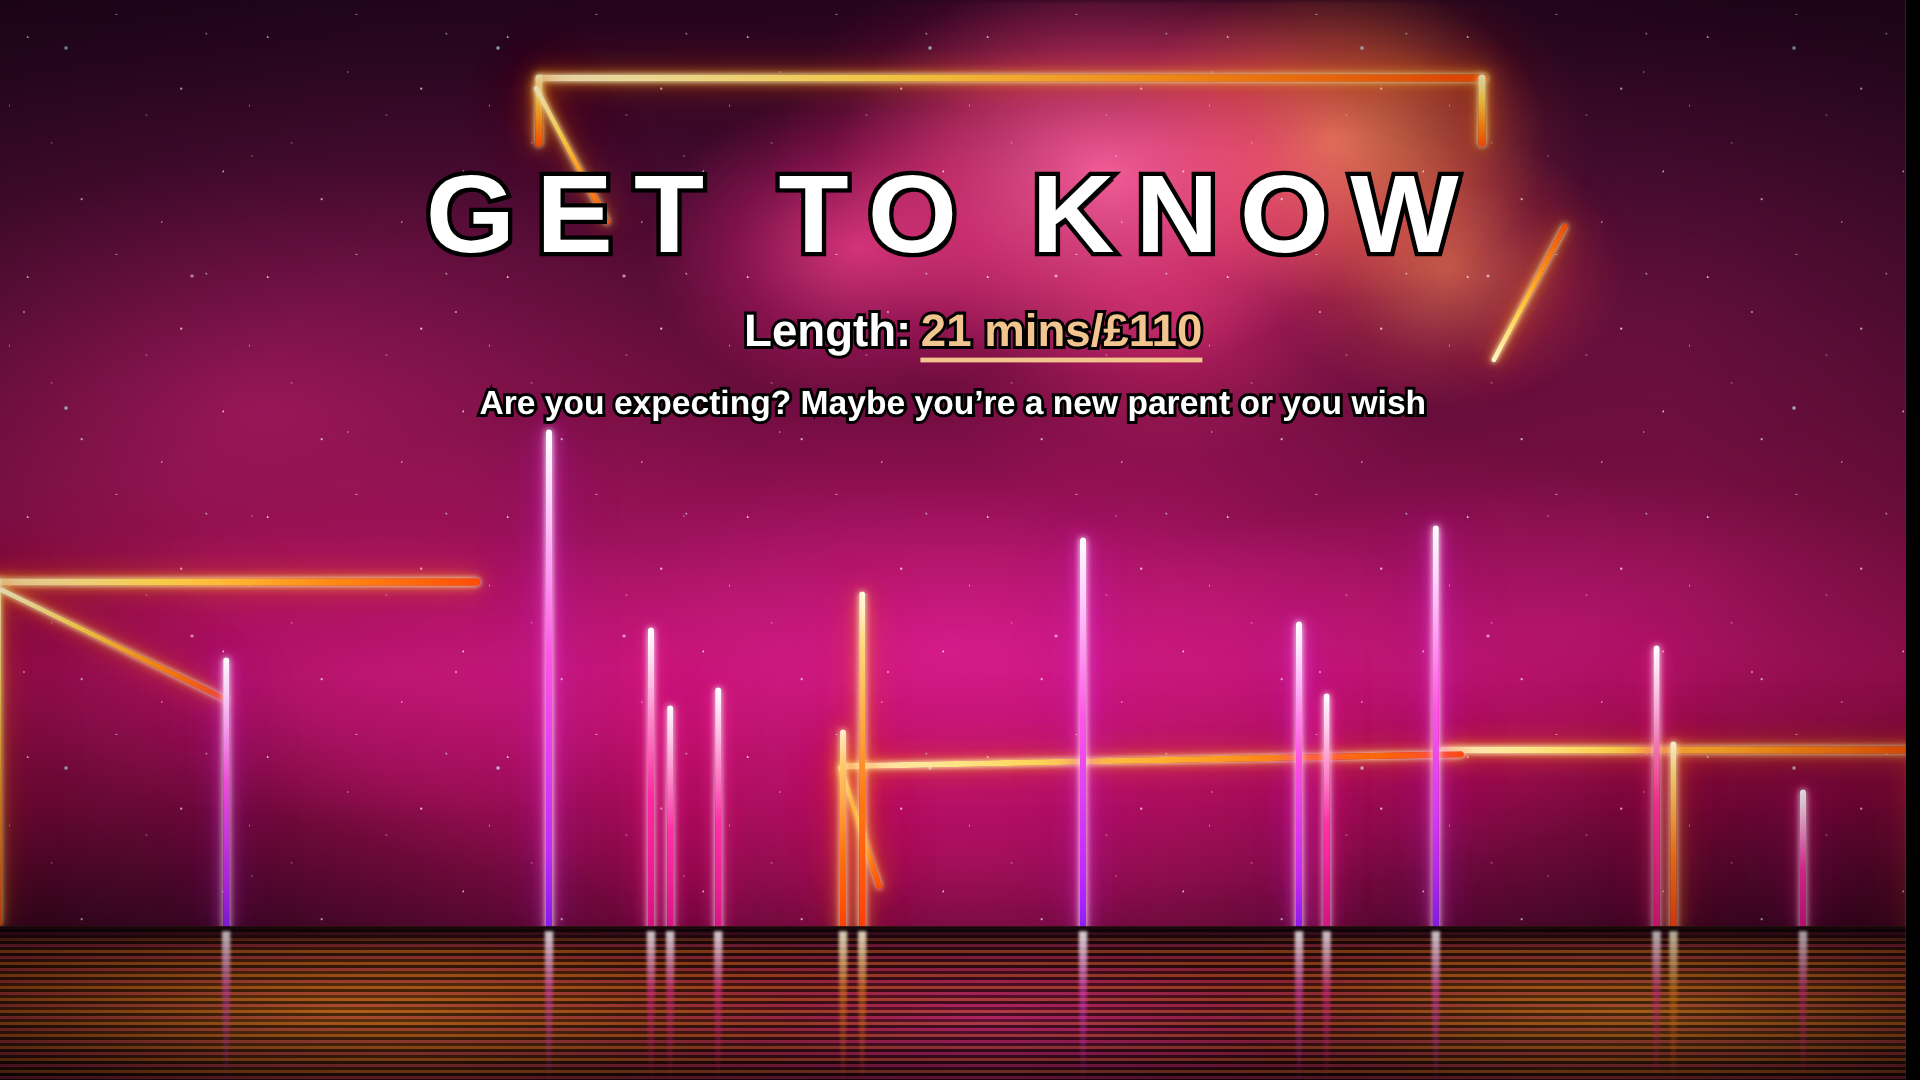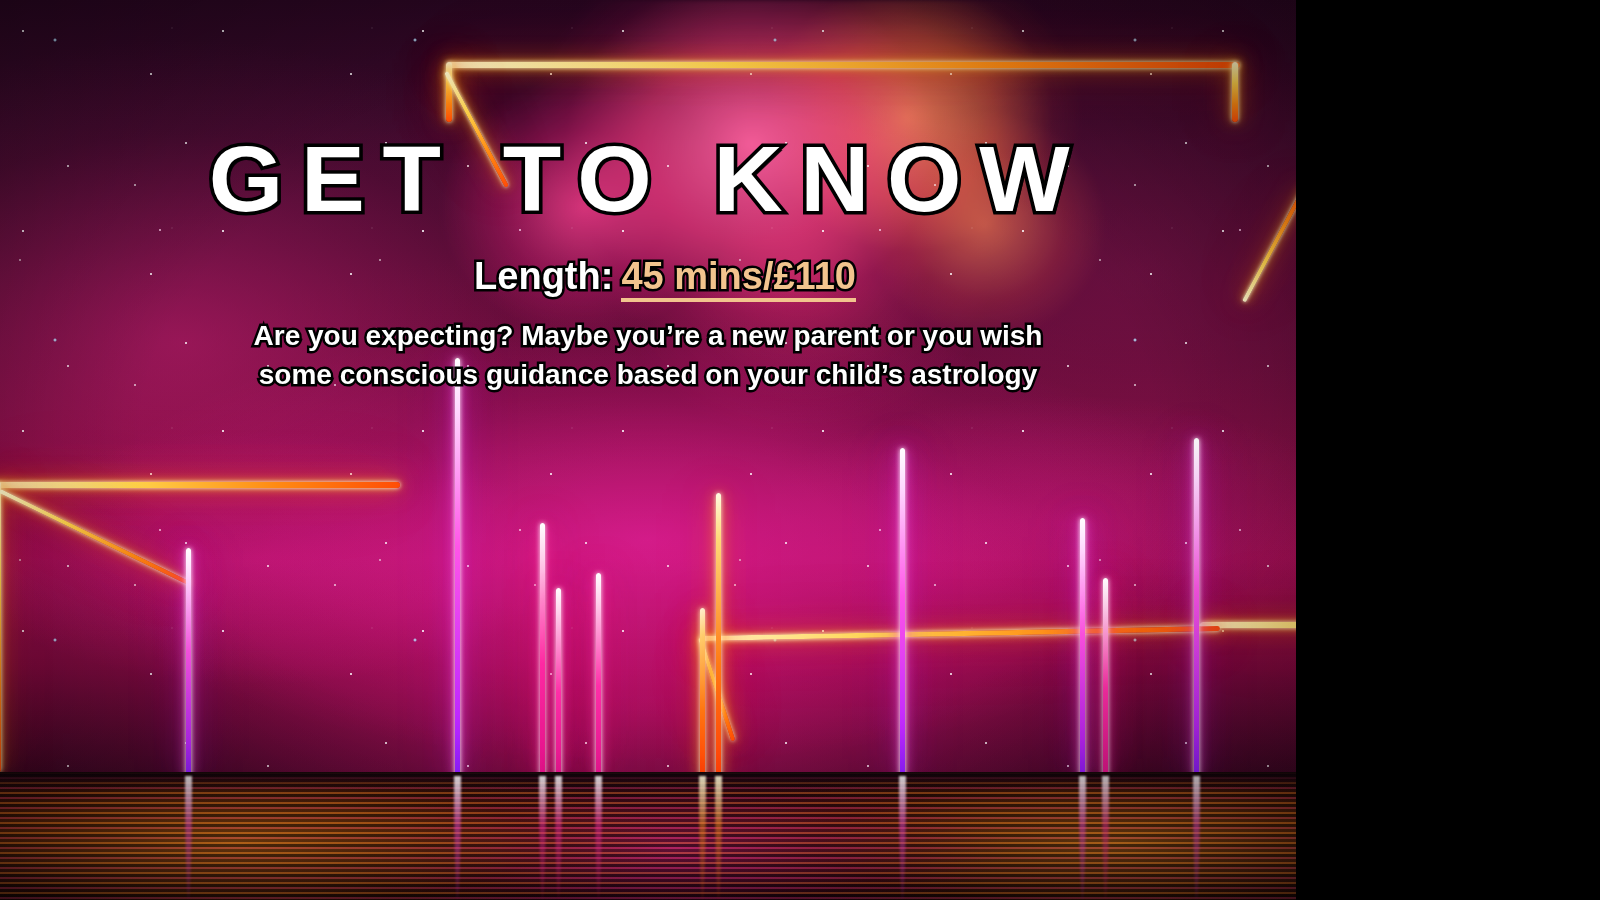--- a/index.html
+++ b/index.html
@@ -8,21 +8,21 @@
     padding: 0;
     background: #000;
   }
   body {
     font-family: "Liberation Sans", sans-serif;
   }
 
   
   #stage {
     position: relative;
-    width: 1296px;
+    width: 1588px;
     height: 900px;
     overflow: hidden;
     background: #0f766e;
     isolation: isolate;
   }
 
   
   .bg-layer {
     position: absolute;
     inset: 0;
@@ -372,22 +372,21 @@
 
   <div class="bg-layer" id="bg-vignette"></div>
 
   <div id="content">
 
     <div class="title-block">
       <div class="title-line" id="title-line-1">GET TO KNOW</div>
     </div>
 
     <div id="length-row">
-      <span id="length-label">Length:</span><span id="length-value">45 mins/£110</span>
+      <span id="length-label">Length:</span><span id="length-value">21 mins/£110</span>
     </div>
 
     <div id="body-copy">
       <span class="bl">Are you expecting? Maybe you’re a new parent or you wish</span>
-      <span class="bl">some conscious guidance based on your child’s astrology</span>
     </div>
 
   </div>
 </div>
 
 </body></html>

